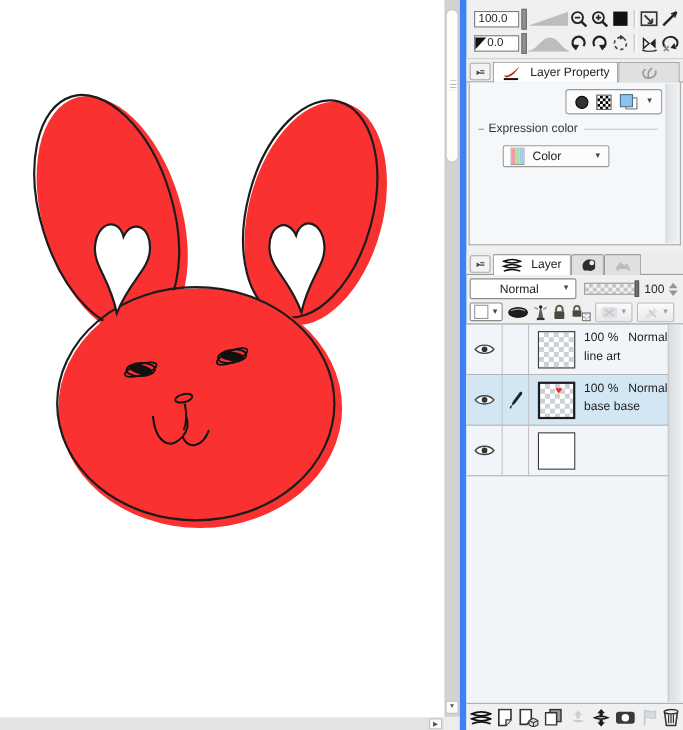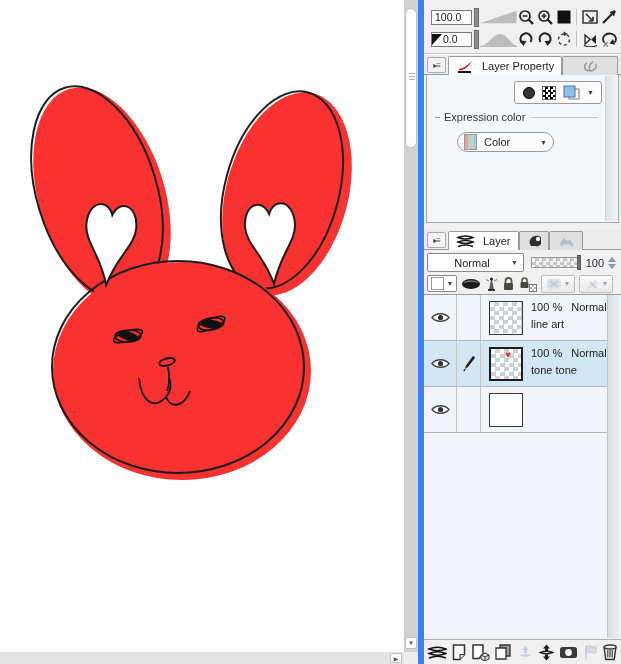--- a/index.html
+++ b/index.html
@@ -45,21 +45,21 @@
   .tab.active { background:#fff; position:relative; z-index:2; }
 
   
   #lp-content { top:75px; height:148px; left:2px; right:2px; width:auto; background:#f5f8fb; border:1px solid #a6a6a6; border-top:none; position:absolute; }
   #lp-content .scroll-strip { position:absolute; right:1px; top:1px; bottom:1px; width:12px; background:linear-gradient(to right,#dfe3e7,#eef1f4); border-left:1px solid #cfcfcf; }
   .sec-head { display:flex; align-items:center; margin:7px 20px 0 8px; color:#333; }
   .sec-head .dash { width:5px; height:1px; background:#9a9a9a; margin-right:4px; }
   .sec-head .rule { flex:1; height:1px; background:#c9c9c9; margin-left:6px; }
   #effect-group { margin:6px 16px 0 auto; width:88px; height:23px; border:1px solid #9a9a9a; border-radius:3px; background:#fcfcfc; display:flex; align-items:center; justify-content:center; gap:6px; }
   .tone-chip { width:14px; height:14px; border:1px solid #666; background:repeating-conic-gradient(#000 0% 25%, #fff 0% 50%); background-size:5px 5px; }
-  #expr-dd { margin:9px 0 0 30px; width:97px; height:20px; border:1px solid #9a9a9a; border-radius:10px; background:#fcfcfc; display:flex; align-items:center; gap:7px; padding:0 6px; }
+  #expr-dd { margin:9px 0 0 30px; width:97px; height:20px; border:1px solid #9a9a9a; border-radius:2px; background:#fcfcfc; display:flex; align-items:center; gap:7px; padding:0 6px; }
   .dd-arrow { font-size:7px; color:#444; }
 
   
   #blend-row { top:252px; height:21px; display:flex; align-items:center; padding:0 3px; }
   #blend-dd { width:97px; height:19px; border:1px solid #8a8a8a; border-radius:2px; background:#fff; display:flex; align-items:center; padding:0 5px; }
   #blend-dd .lbl { flex:1; text-align:center; }
   #opacity-slider { position:relative; width:50px; height:11px; margin-left:7px; border:1px solid #999;
     background:repeating-conic-gradient(#c6c6c6 0% 25%, #f2f2f2 0% 50%); background-size:7px 7px; }
   #opacity-slider .sthumb { position:absolute; right:-1px; top:-3px; width:4px; height:15px; background:#6f6f6f; border:1px solid #555; }
   #opacity-val { margin-left:auto; width:22px; text-align:right; color:#1c2430; }
@@ -420,21 +420,21 @@
           </span>
         <span class="c-thumb">
           <span class="thumb-box checker sel">
             <svg class="mark" width="10" height="9">
                 <path d="M5,2.5 C4,0.8 2,1.2 2.5,3 C3,4.5 5,6 5,7.2 C5,6 7,4.5 7.5,3 C8,1.2 6,0.8 5,2.5" fill="#e23333"></path>
               </svg>
           </span>
         </span>
         <span class="c-text">
           <div><span class="op">100 %</span><span>Normal</span></div>
-          <div>tone tone</div>
+          <div>base base</div>
         </span>
       </div>
 
       <div class="lrow">
         <span class="c-eye">
             <svg width="19" height="11">
               <path d="M1,5.5 C5,0.5 14,0.5 18,5.5 C14,10.5 5,10.5 1,5.5 Z" fill="#fdfdfd" stroke="#444" stroke-width="1.3"></path>
               <circle cx="9.5" cy="5.5" r="2.6" fill="#333"></circle>
             </svg>
           </span>

